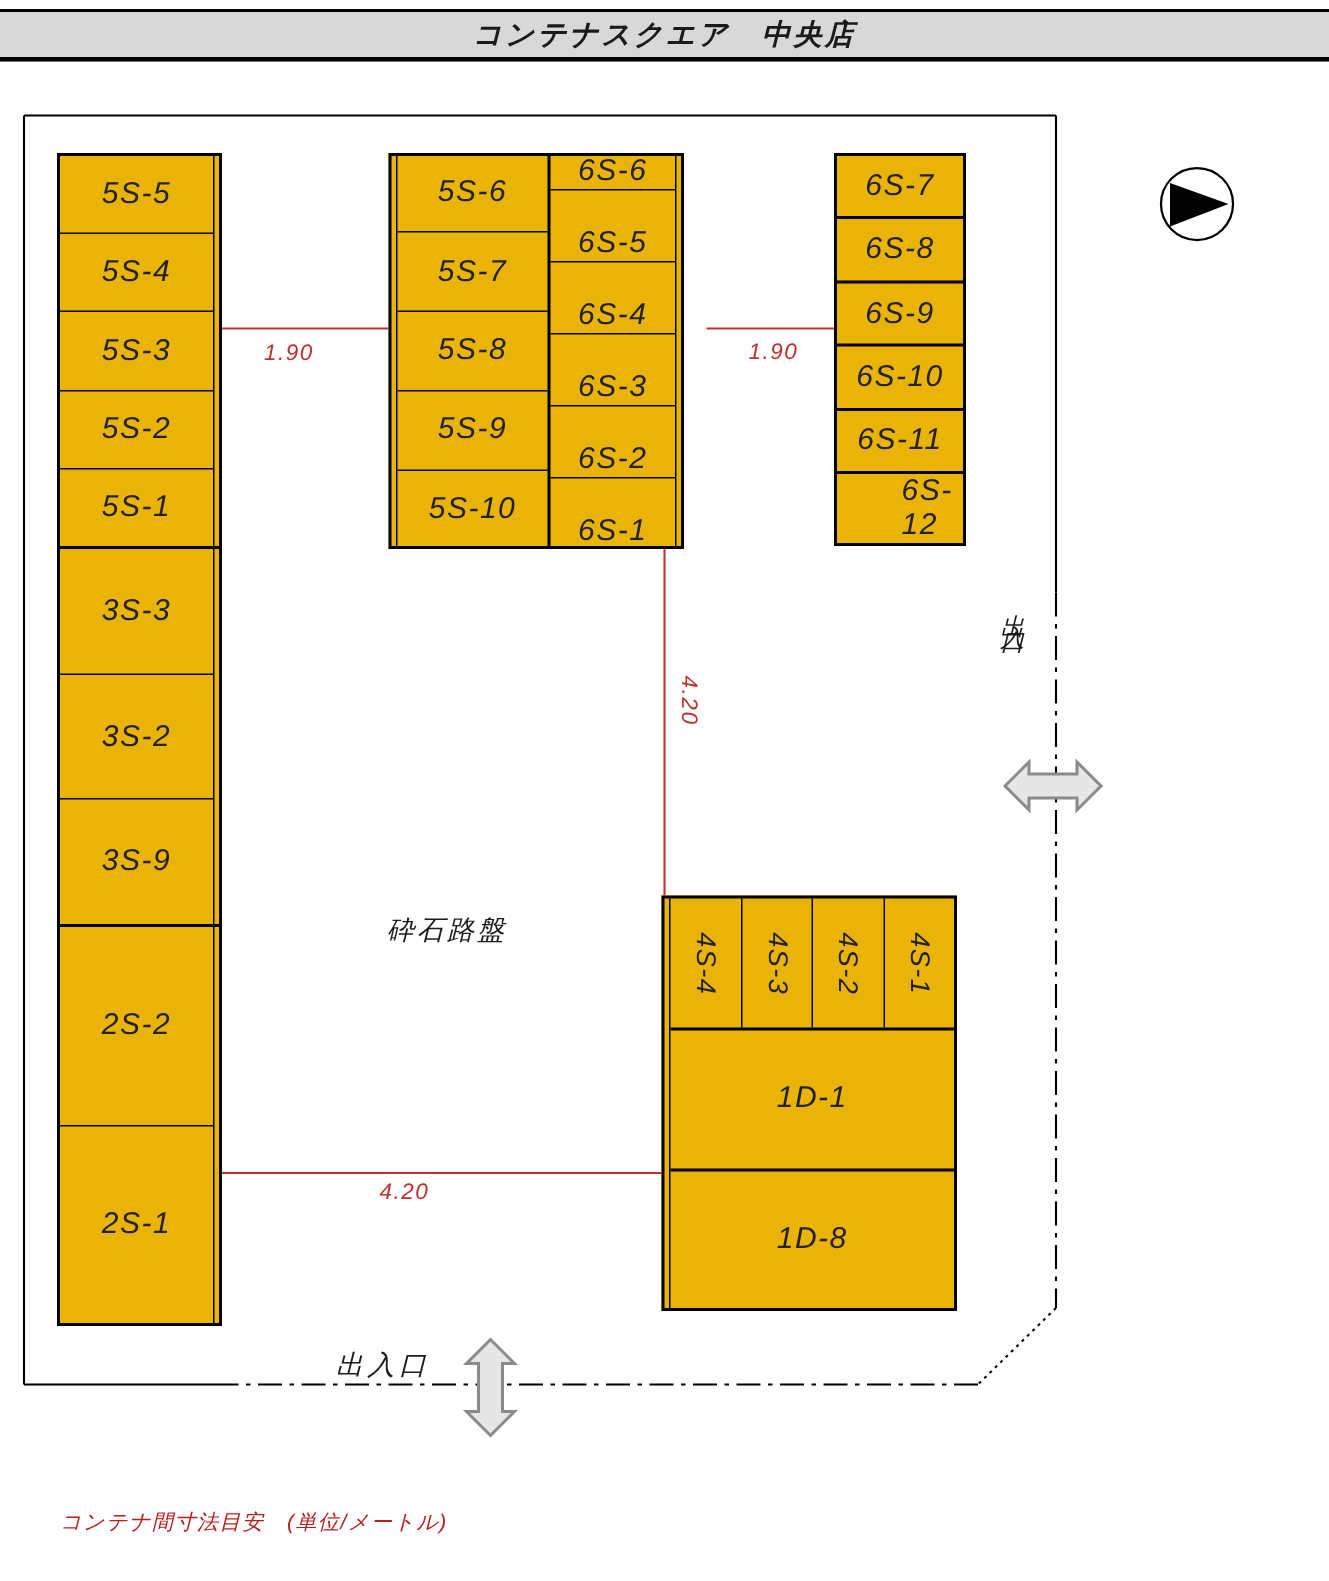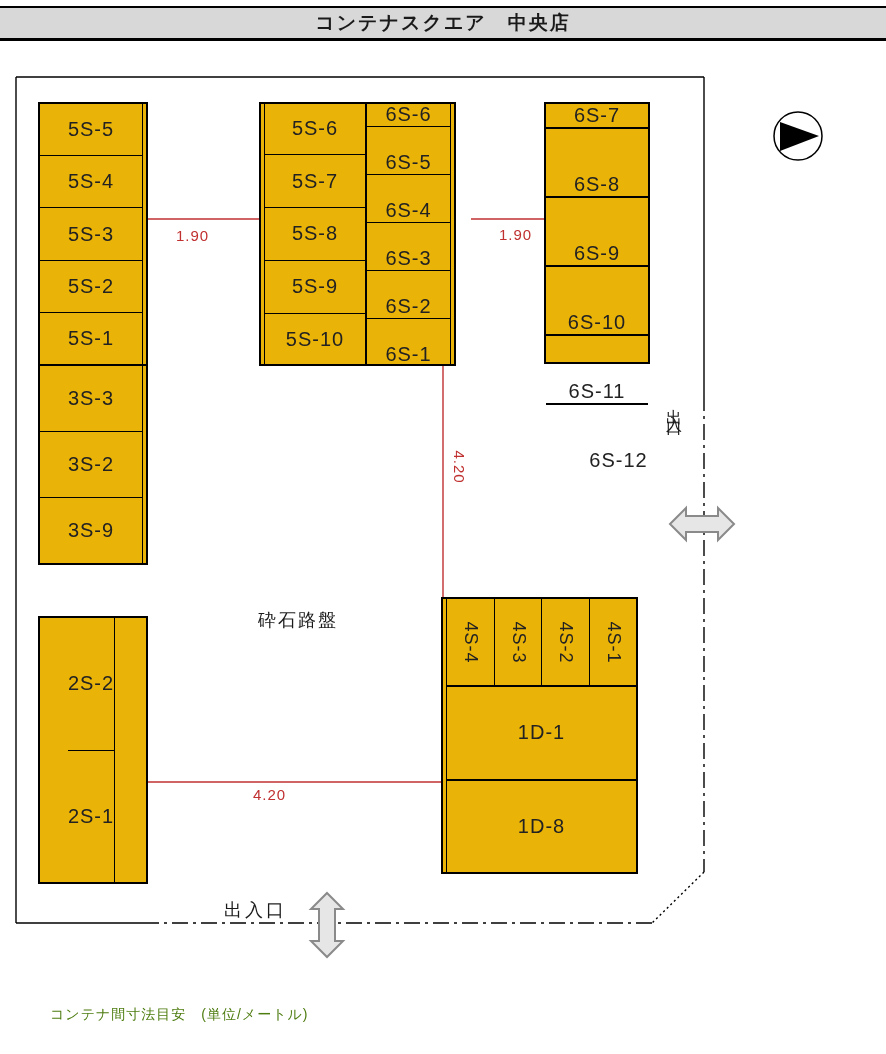--- a/index.html
+++ b/index.html
@@ -1,18 +1,18 @@
 <!DOCTYPE html>
 <html><head>
 <meta charset="utf-8">
 <style>
   html,body { margin:0; padding:0; background:#ffffff; }
   .page {
     position:relative; width:886px; height:1054px; background:#ffffff;
-    font-family:"Liberation Sans", sans-serif; color:#1a1a1a; overflow:hidden;
+    font-family:"Liberation Sans", sans-serif; color:#1a1a1a; overflow:hidden;font-style:italic;
   }
   
   .titlebar {
     position:absolute; left:0; top:6px; width:886px; height:30px;
     background:#d8d8d8; border-top:2px solid #000; border-bottom:3px solid #000;
     display:flex; align-items:center; justify-content:center;
     font-size:19px; font-weight:bold; letter-spacing:2px; box-sizing:content-box;
   }
   
   .overlay { position:absolute; left:0; top:0; width:886px; height:1054px; }
@@ -62,21 +62,21 @@
     position:absolute; color:#c03030; font-size:15px; letter-spacing:1px; white-space:nowrap;
   }
   .dim-v { transform:translate(-50%,-50%) rotate(90deg); }
   
   .ground-label { position:absolute; left:258px; top:608px; font-size:18px; letter-spacing:2px; }
   .entrance-right {
     position:absolute; left:663px; top:396px; font-size:16px;
     writing-mode:vertical-rl; text-orientation:upright; letter-spacing:7px;
   }
   .entrance-bottom { position:absolute; left:224px; top:898px; font-size:18px; letter-spacing:3px; }
-  .caption { position:absolute; left:50px; top:1006px; font-size:14px; color:#4d7c0f; letter-spacing:1px; }
+  .caption { position:absolute; left:40px; top:1006px; font-size:14px; color:#b91c1c; letter-spacing:1px; }
 </style>
 </head>
 <body>
 
 <div class="page">
 
   <div class="titlebar">コンテナスクエア　中央店</div>
 
   <svg class="overlay" viewBox="0 0 886 1054">
 
@@ -109,29 +109,29 @@
   <div class="block lgroup" style="left:38px; top:102px; width:110px; height:264px;">
     <div class="inner">
       <div class="cell">5S-5</div>
       <div class="cell">5S-4</div>
       <div class="cell">5S-3</div>
       <div class="cell">5S-2</div>
       <div class="cell">5S-1</div>
     </div>
   </div>
 
-  <div class="block lgroup" style="left:38px; top:364px; width:110px; height:201px;">
+  <div class="block lgroup" style="left:38px; top:364px; width:110px; height:254px;">
     <div class="inner">
       <div class="cell">3S-3</div>
       <div class="cell">3S-2</div>
       <div class="cell">3S-9</div>
     </div>
   </div>
 
-  <div class="block lgroup" style="left:38px; top:616px; width:110px; height:268px;align-items:center;">
+  <div class="block lgroup" style="left:38px; top:616px; width:110px; height:268px;">
     <div class="inner">
       <div class="cell">2S-2</div>
       <div class="cell">2S-1</div>
     </div>
   </div>
 
   <div class="block mid" style="left:259px; top:102px; width:197px; height:264px;align-items:center;">
     <div class="inner">
       <div class="mcol mcol-left">
         <div class="cell">5S-6</div>
@@ -144,21 +144,21 @@
         <div class="cell">6S-6</div>
         <div class="cell">6S-5</div>
         <div class="cell">6S-4</div>
         <div class="cell">6S-3</div>
         <div class="cell">6S-2</div>
         <div class="cell">6S-1</div>
       </div>
     </div>
   </div>
 
-  <div class="block rblock" style="left:544px; top:102px; width:106px; height:262px;gap:44px;">
+  <div class="block rblock" style="left:556px; top:102px; width:88px; height:262px;">
     <div class="cell">6S-7</div>
     <div class="cell">6S-8</div>
     <div class="cell">6S-9</div>
     <div class="cell">6S-10</div>
     <div class="cell">6S-11</div>
     <div class="cell">6S-12</div>
   </div>
 
   <div class="block bblock" style="left:441px; top:597px; width:197px; height:277px;">
     <div class="inner">

